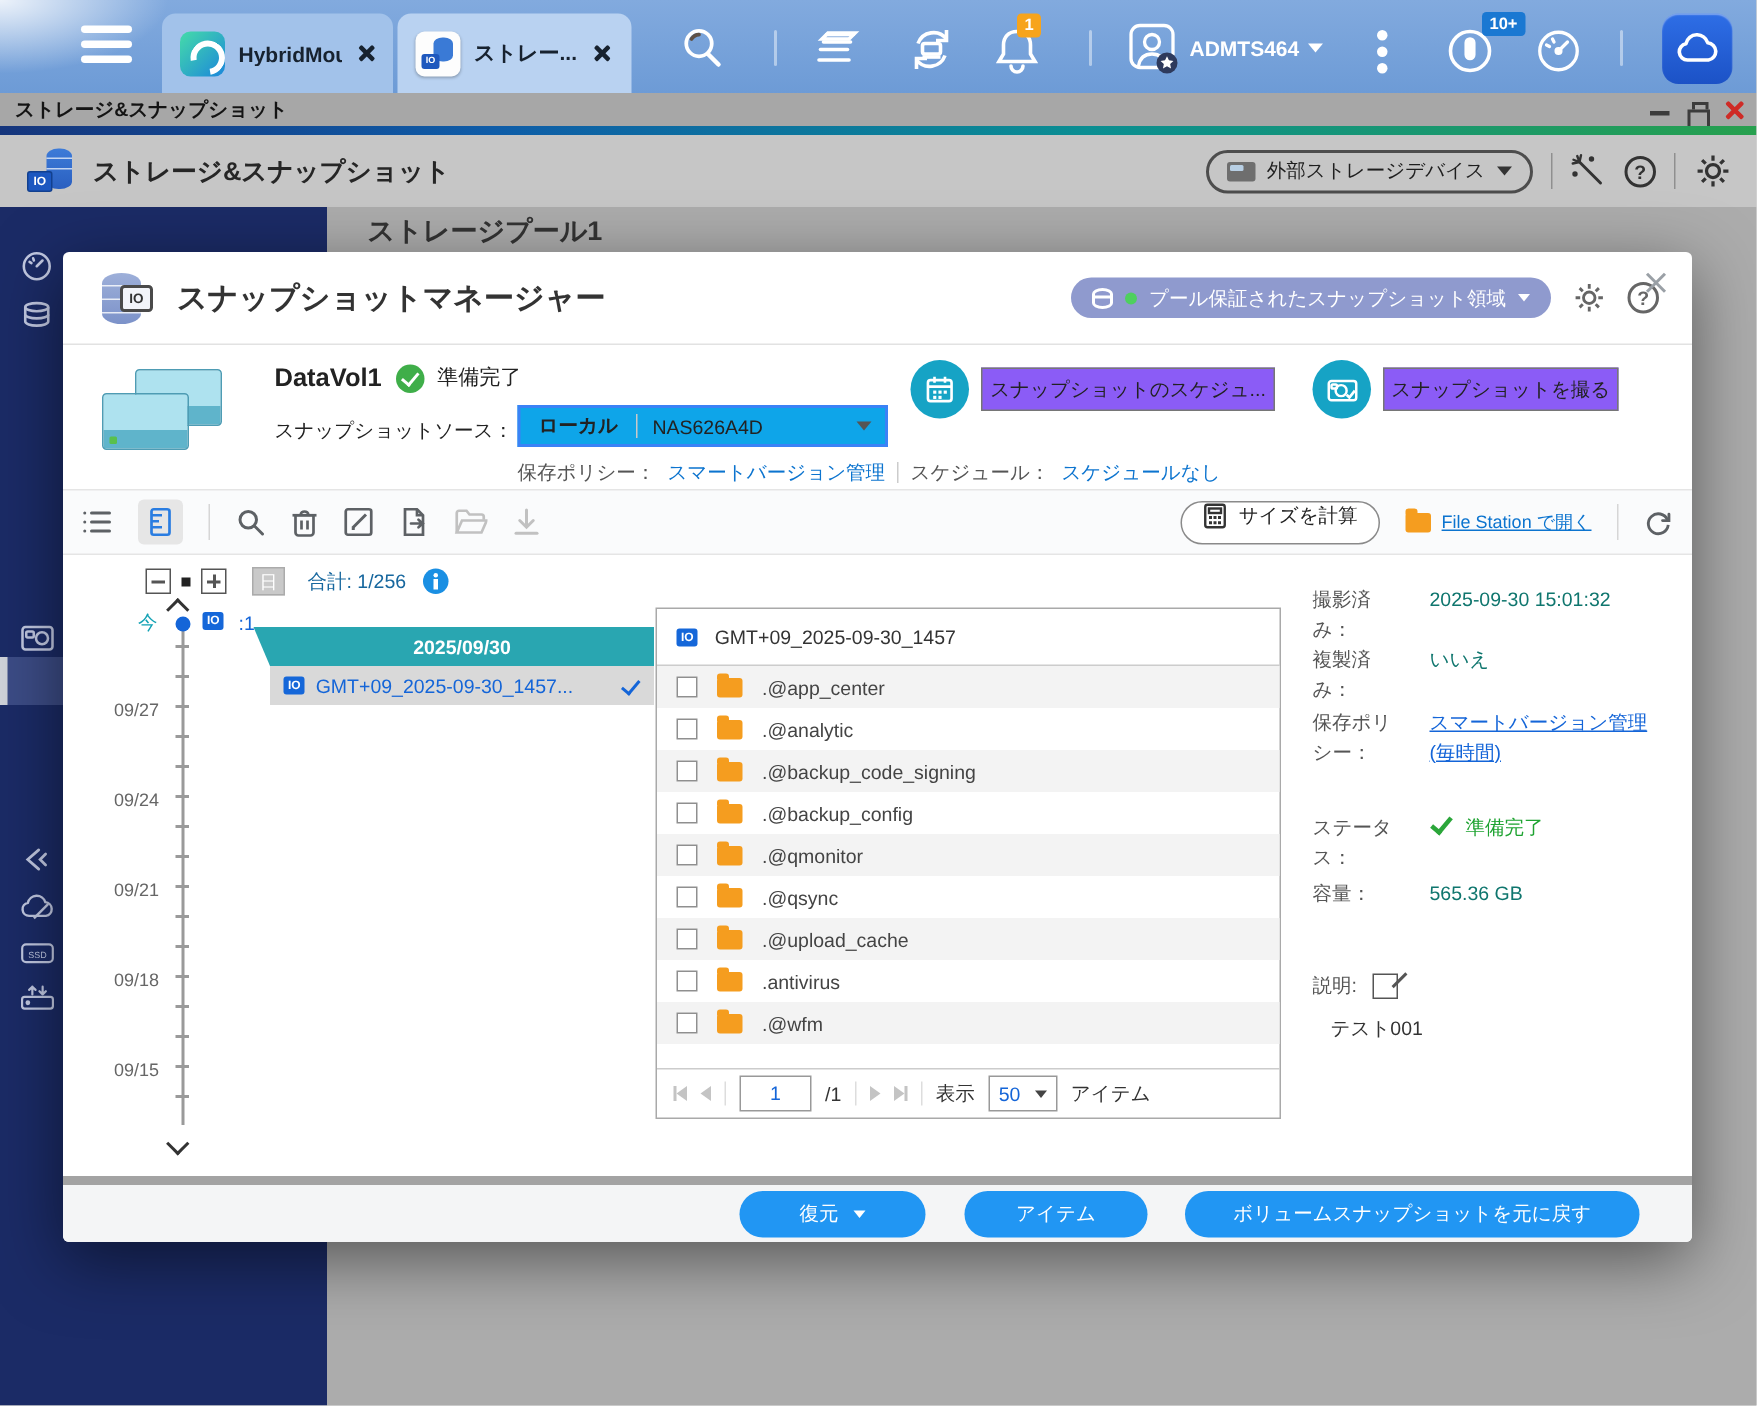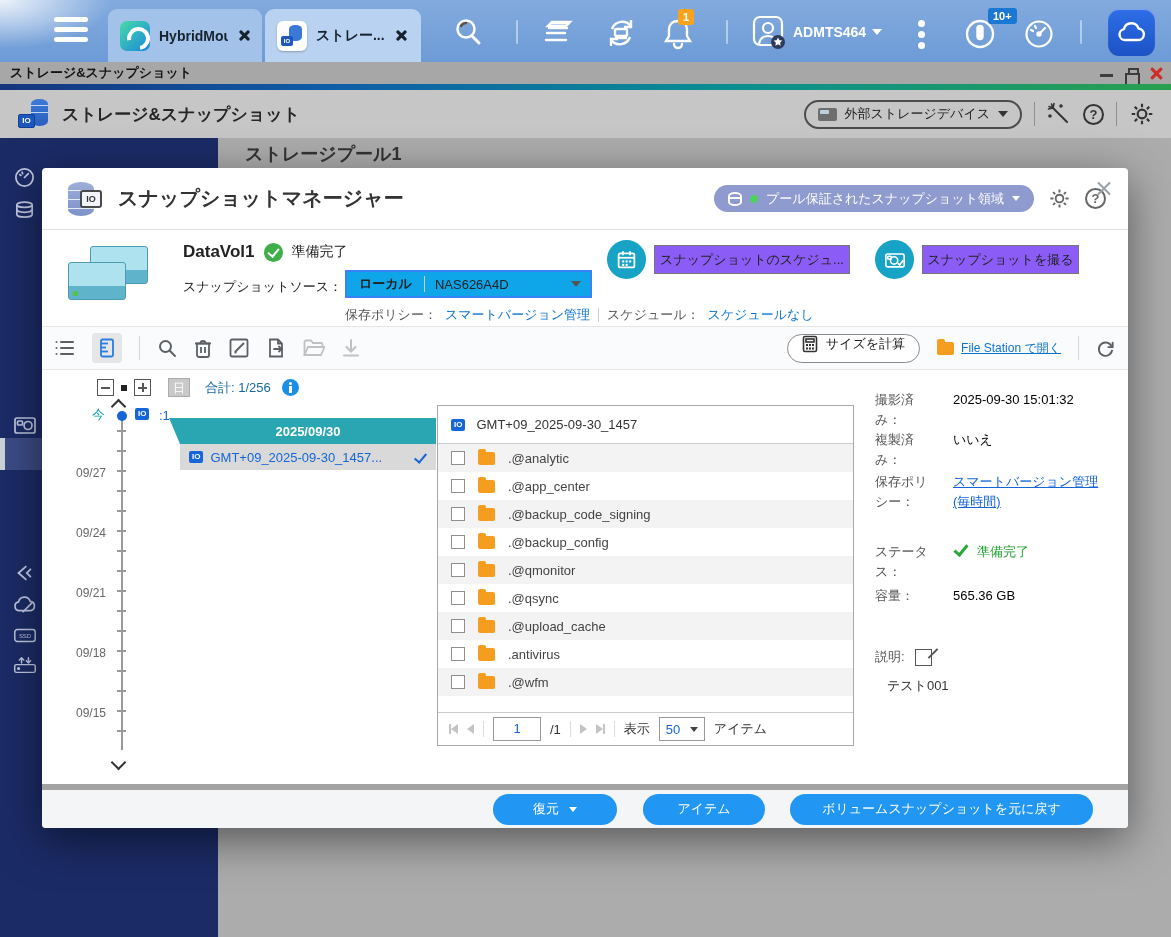--- a/index.html
+++ b/index.html
@@ -176,21 +176,21 @@
   .tri.r { border-left:7px solid #c4c4c4; }
   .bar { width:2px; height:10px; background:#c4c4c4; }
   .fsep { width:1px; height:16px; background:#ddd; }
   .pginput { width:48px; height:24px; border:1px solid #999; color:#1465d8; font-size:13px; text-align:center; line-height:22px; background:#fff; }
   .pgsel { width:46px; height:24px; border:1px solid #999; display:flex; align-items:center; justify-content:space-between; padding:0 6px; color:#1465d8; font-size:13px; background:#fff; cursor:pointer; }
   .pgsel .caret { border-top-color:#444; border-left-width:4px; border-right-width:4px; border-top-width:5px; }
 
   .details { position:absolute; left:833px; top:20px; width:238px; font-size:13px; }
   .drow { position:absolute; display:flex; }
   .dlabel { width:62px; color:#555; line-height:1.5; flex:0 0 62px; }
-  .dval { color:#000000; line-height:1.5; padding-left:16px; }
+  .dval { color:#0f766e; line-height:1.5; padding-left:16px; }
   .dval.link { color:#1465d8; text-decoration:underline; width:166px; cursor:pointer; }
   .gcheck { width:8px; height:14px; border-right:3px solid #2ba63a; border-bottom:3px solid #2ba63a; transform:rotate(40deg); margin:0 12px 0 20px; }
   .gtxt { color:#1ea331; }
   .editic { position:relative; width:17px; height:17px; border:1px solid #555; margin-left:10px; cursor:pointer; }
   .editic::after { content:""; position:absolute; right:-3px; top:-3px; width:2px; height:13px; background:#555; transform:rotate(45deg); }
 
   .dfooter { position:absolute; left:0; right:0; bottom:0; height:44px; background:#f4f5f6; border-top:6px solid #a3a3a3; border-radius:0 0 4px 4px; display:flex; align-items:center; }
   .bluebtn { height:31px; border:none; border-radius:16px; background:#2196f3; color:#fff; font-size:13px; font-family:inherit; display:flex; align-items:center; justify-content:center; gap:10px; cursor:pointer; padding:0 22px; }
   .bluebtn .caret { border-top-color:#fff; border-left-width:4px; border-right-width:4px; border-top-width:5px; }
   .b-restore { position:absolute; left:451px; width:124px; }
@@ -665,26 +665,26 @@
 
       <div class="filepanel">
         <div class="fphdr">
           <span class="iobadge">IO</span>
           <span>GMT+09_2025-09-30_1457</span>
         </div>
         <div class="frows">
           <div class="frow">
               <span class="cb"></span>
               <span class="folder"></span>
+              <span class="fname">.@app_center</span>
+            </div>
+          <div class="frow">
+              <span class="cb"></span>
+              <span class="folder"></span>
               <span class="fname">.@analytic</span>
-            </div>
-          <div class="frow">
-              <span class="cb"></span>
-              <span class="folder"></span>
-              <span class="fname">.@app_center</span>
             </div>
           <div class="frow">
               <span class="cb"></span>
               <span class="folder"></span>
               <span class="fname">.@backup_code_signing</span>
             </div>
           <div class="frow">
               <span class="cb"></span>
               <span class="folder"></span>
               <span class="fname">.@backup_config</span>

